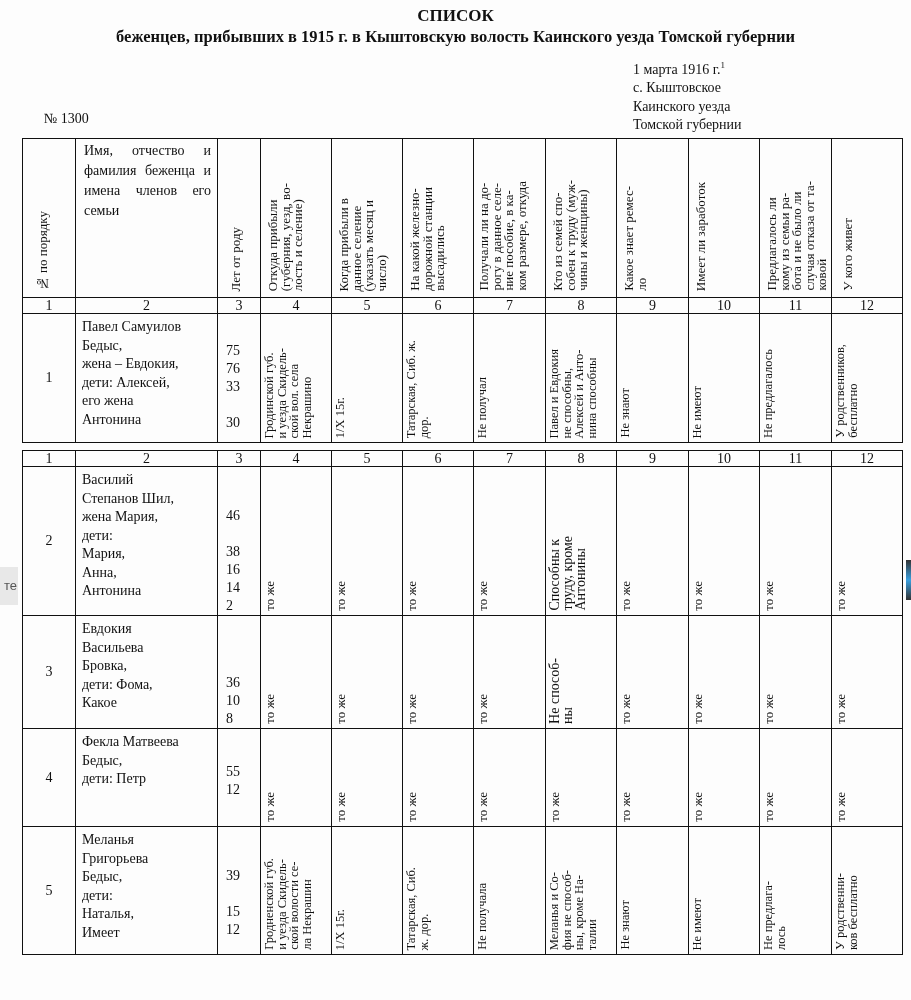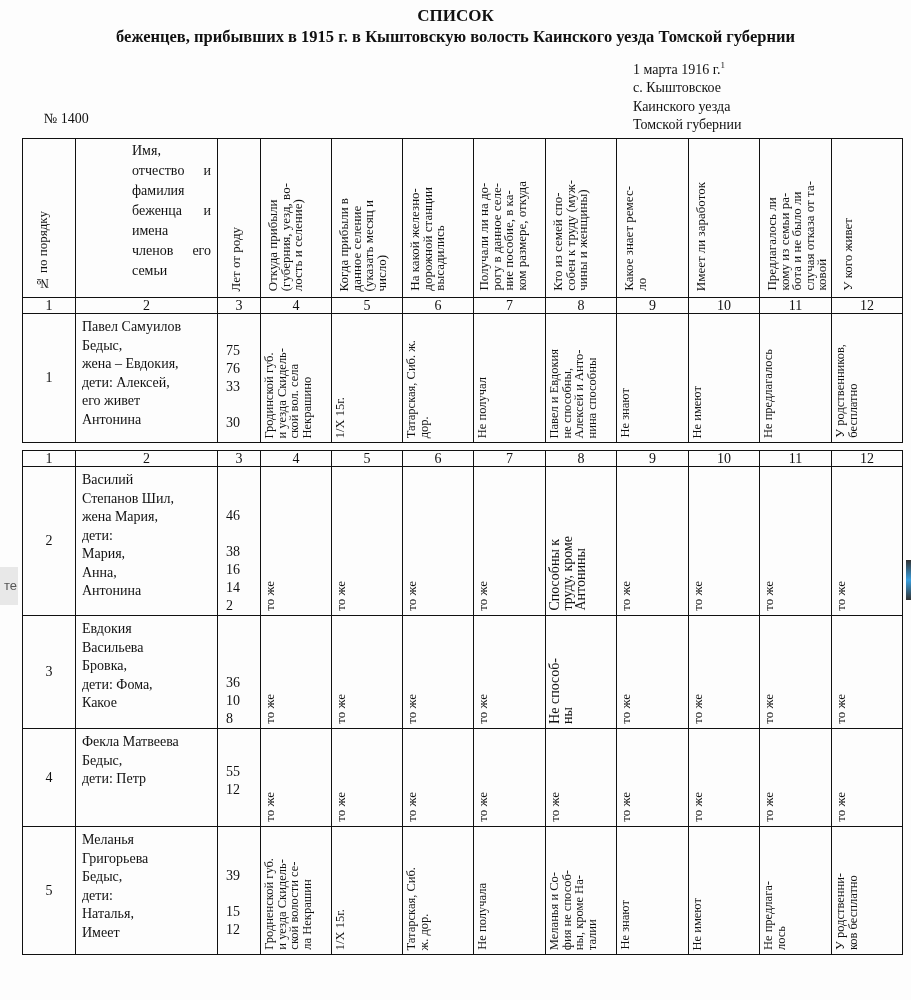--- a/index.html
+++ b/index.html
@@ -32,21 +32,21 @@
 
 <div class="title t1">СПИСОК</div>
 <div class="title t2">беженцев, прибывших в 1915 г. в Кыштовскую волость Каинского уезда Томской губернии</div>
 
 <div class="meta">
   <div><span>1 марта 1916 г.</span><sup>1</sup></div>
   <div>с. Кыштовское</div>
   <div>Каинского уезда</div>
   <div>Томской губернии</div>
 </div>
-<div class="docnum">№ 1400</div>
+<div class="docnum">№ 1300</div>
 
 <table id="t1" style="top:138px;">
   <colgroup>
     <col style="width:53px">
       <col style="width:142px">
       <col style="width:43px">
       <col style="width:71px">
     <col style="width:71px">
       <col style="width:71px">
       <col style="width:72px">
@@ -55,21 +55,21 @@
       <col style="width:71px">
       <col style="width:72px">
       <col style="width:71px">
   </colgroup>
   <tbody>
       <tr style="height:159px">
     <td>
           <div class="hdr-vert" style="left:14px">№ по порядку</div>
         </td>
     <td>
-          <div style="padding:2px 6px 0 8px; line-height:20px; text-align:justify;margin-left:48px;">Имя, отчество и фамилия беженца и имена членов его семьи</div>
+          <div style="padding:2px 6px 0 8px; line-height:20px; text-align:justify;">Имя, отчество и фамилия беженца и имена членов его семьи</div>
         </td>
     <td>
           <div class="hdr-vert" style="left:12px">Лет от роду</div>
         </td>
     <td>
           <div class="hdr-vert">Откуда прибыли
 (губерния, уезд, во-
 лость и селение)</div>
         </td>
     <td>
@@ -127,21 +127,21 @@
     <td>12</td>
   </tr>
   <tr class="entry" style="height:129px">
         <td class="rowno"><span>1</span></td>
         <td>
           <div class="name">
             <div>Павел Самуилов</div>
             <div>Бедыс,</div>
             <div>жена – Евдокия,</div>
             <div>дети: Алексей,</div>
-            <div>его живет</div>
+            <div>его жена</div>
             <div>Антонина</div>
           </div>
         </td>
         <td>
           <div class="ages" style="padding-top:28px">
             <div>75</div>
             <div>76</div>
             <div>33</div>
             <div>&nbsp;</div>
             <div>30</div>

